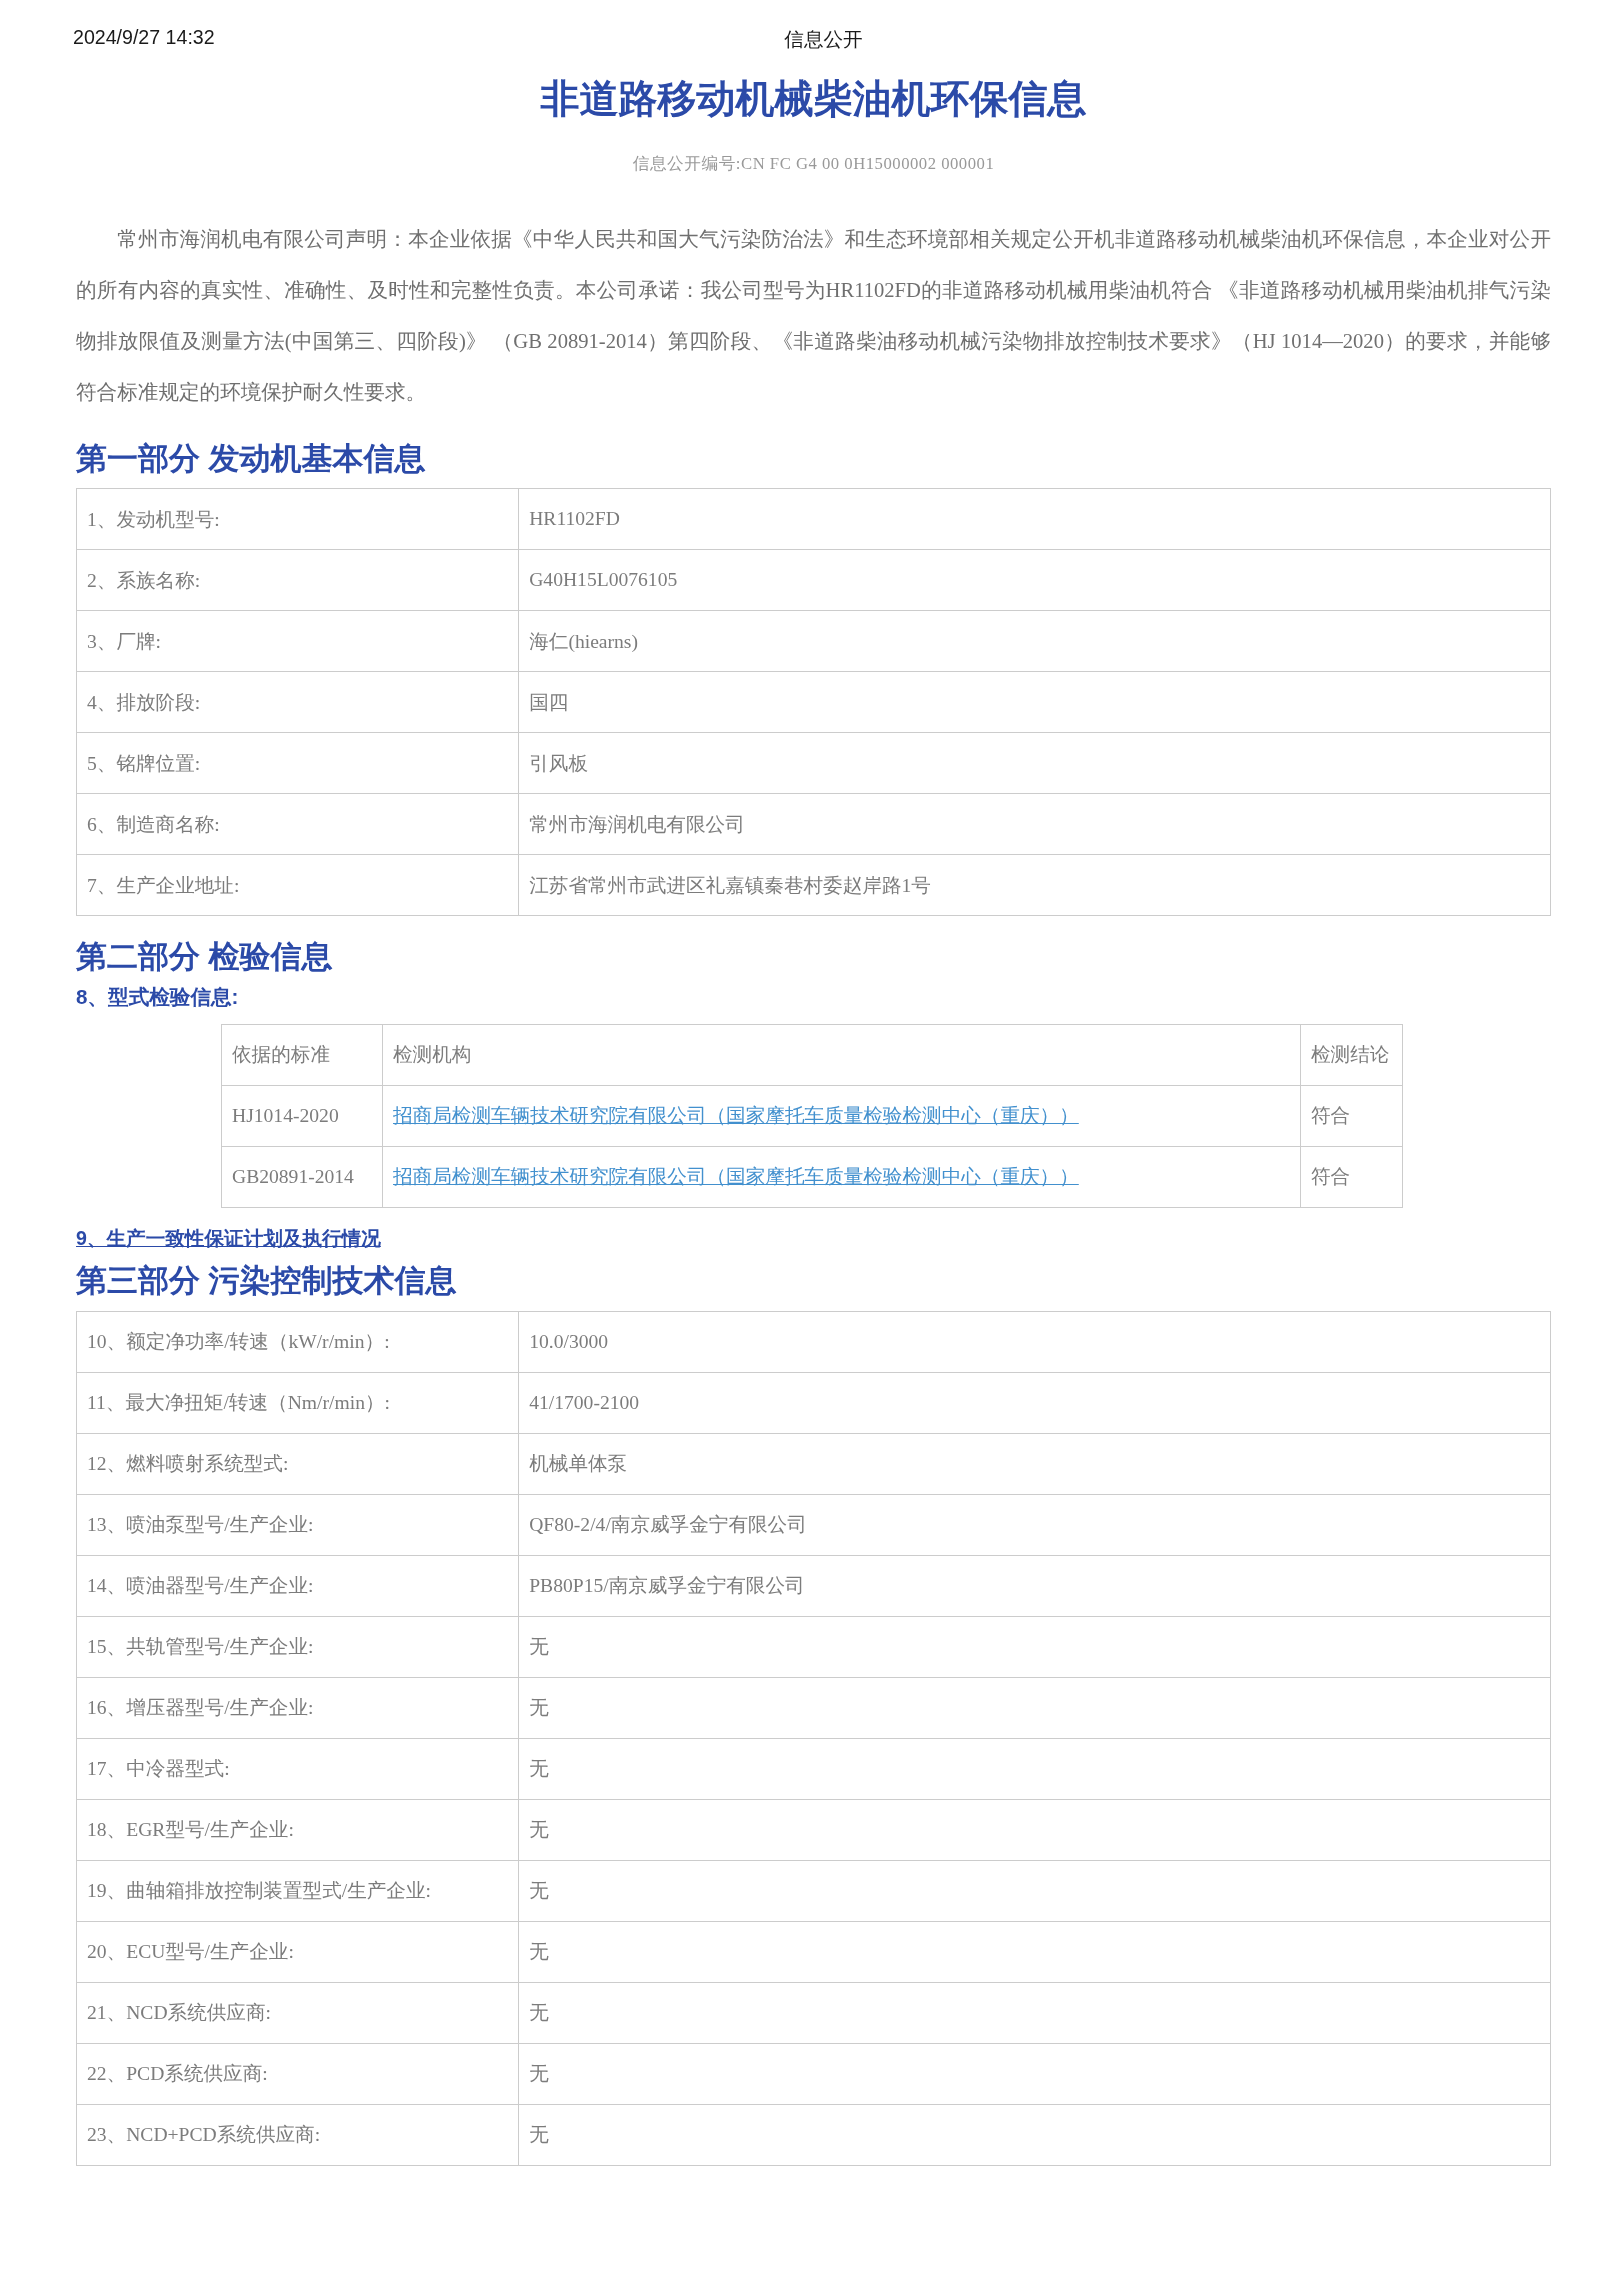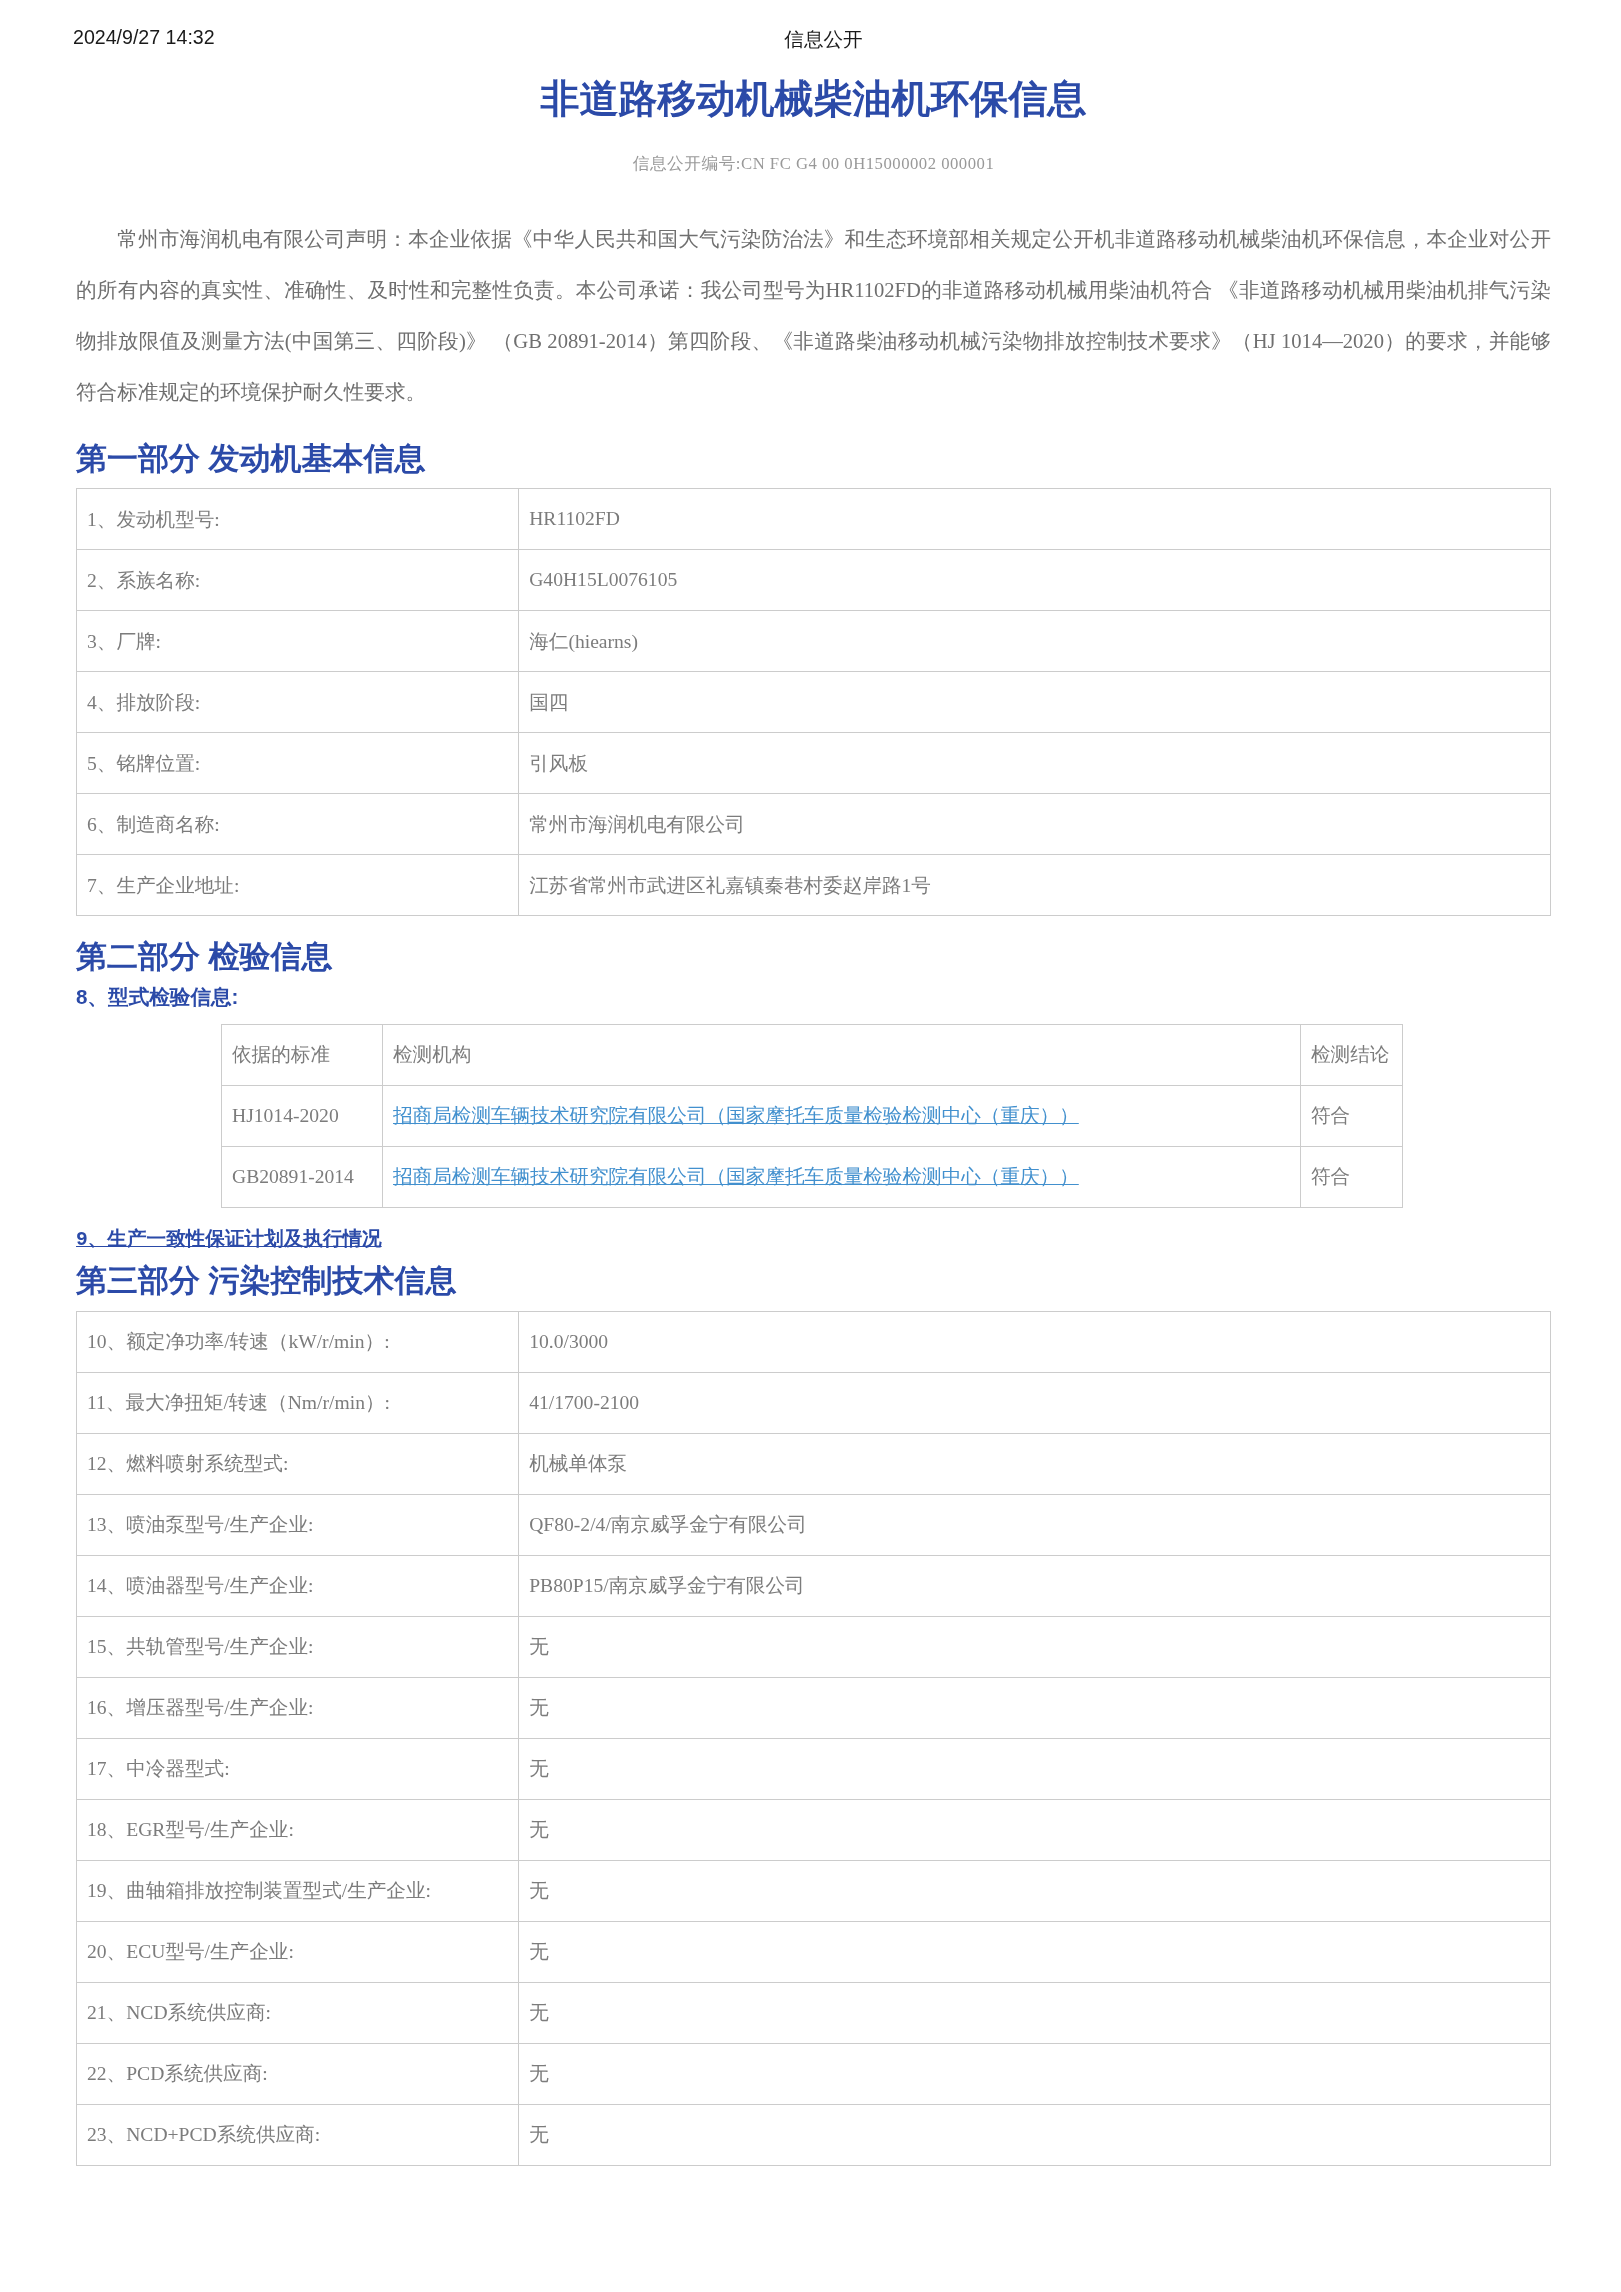--- a/index.html
+++ b/index.html
@@ -41,21 +41,21 @@
   
   table{border-collapse:collapse;table-layout:fixed;}
   td{border:1px solid var(--table_border);height:61px;padding:0 10px;
      font-size:19.6px;color:var(--table_text);vertical-align:middle;overflow:hidden;}
   table.kv{width:100%;margin-top:15.7px;}
   table.kv td.c-label{width:30%;}
   table.inspect{width:1181px;margin:13.7px 0 0 145px;}
   table.inspect td{height:61px;}
   a.cell-link{color:var(--link_blue);text-decoration:underline;}
   a.consistency{display:inline-block;margin-top:17.6px;
-    font-family:Liberation Mono, monospace;font-size:19.6px;font-weight:bold;
+    font-family:Liberation Sans, sans-serif;font-size:19.6px;font-weight:bold;
     color:var(--accent_blue);text-decoration:underline;}
   h2.section.s3{margin-top:13.7px;}
 </style>
 </head>
 <body>
 
 <div class="page">
 
   <div class="print-header">
     <span>2024/9/27 14:32</span>

